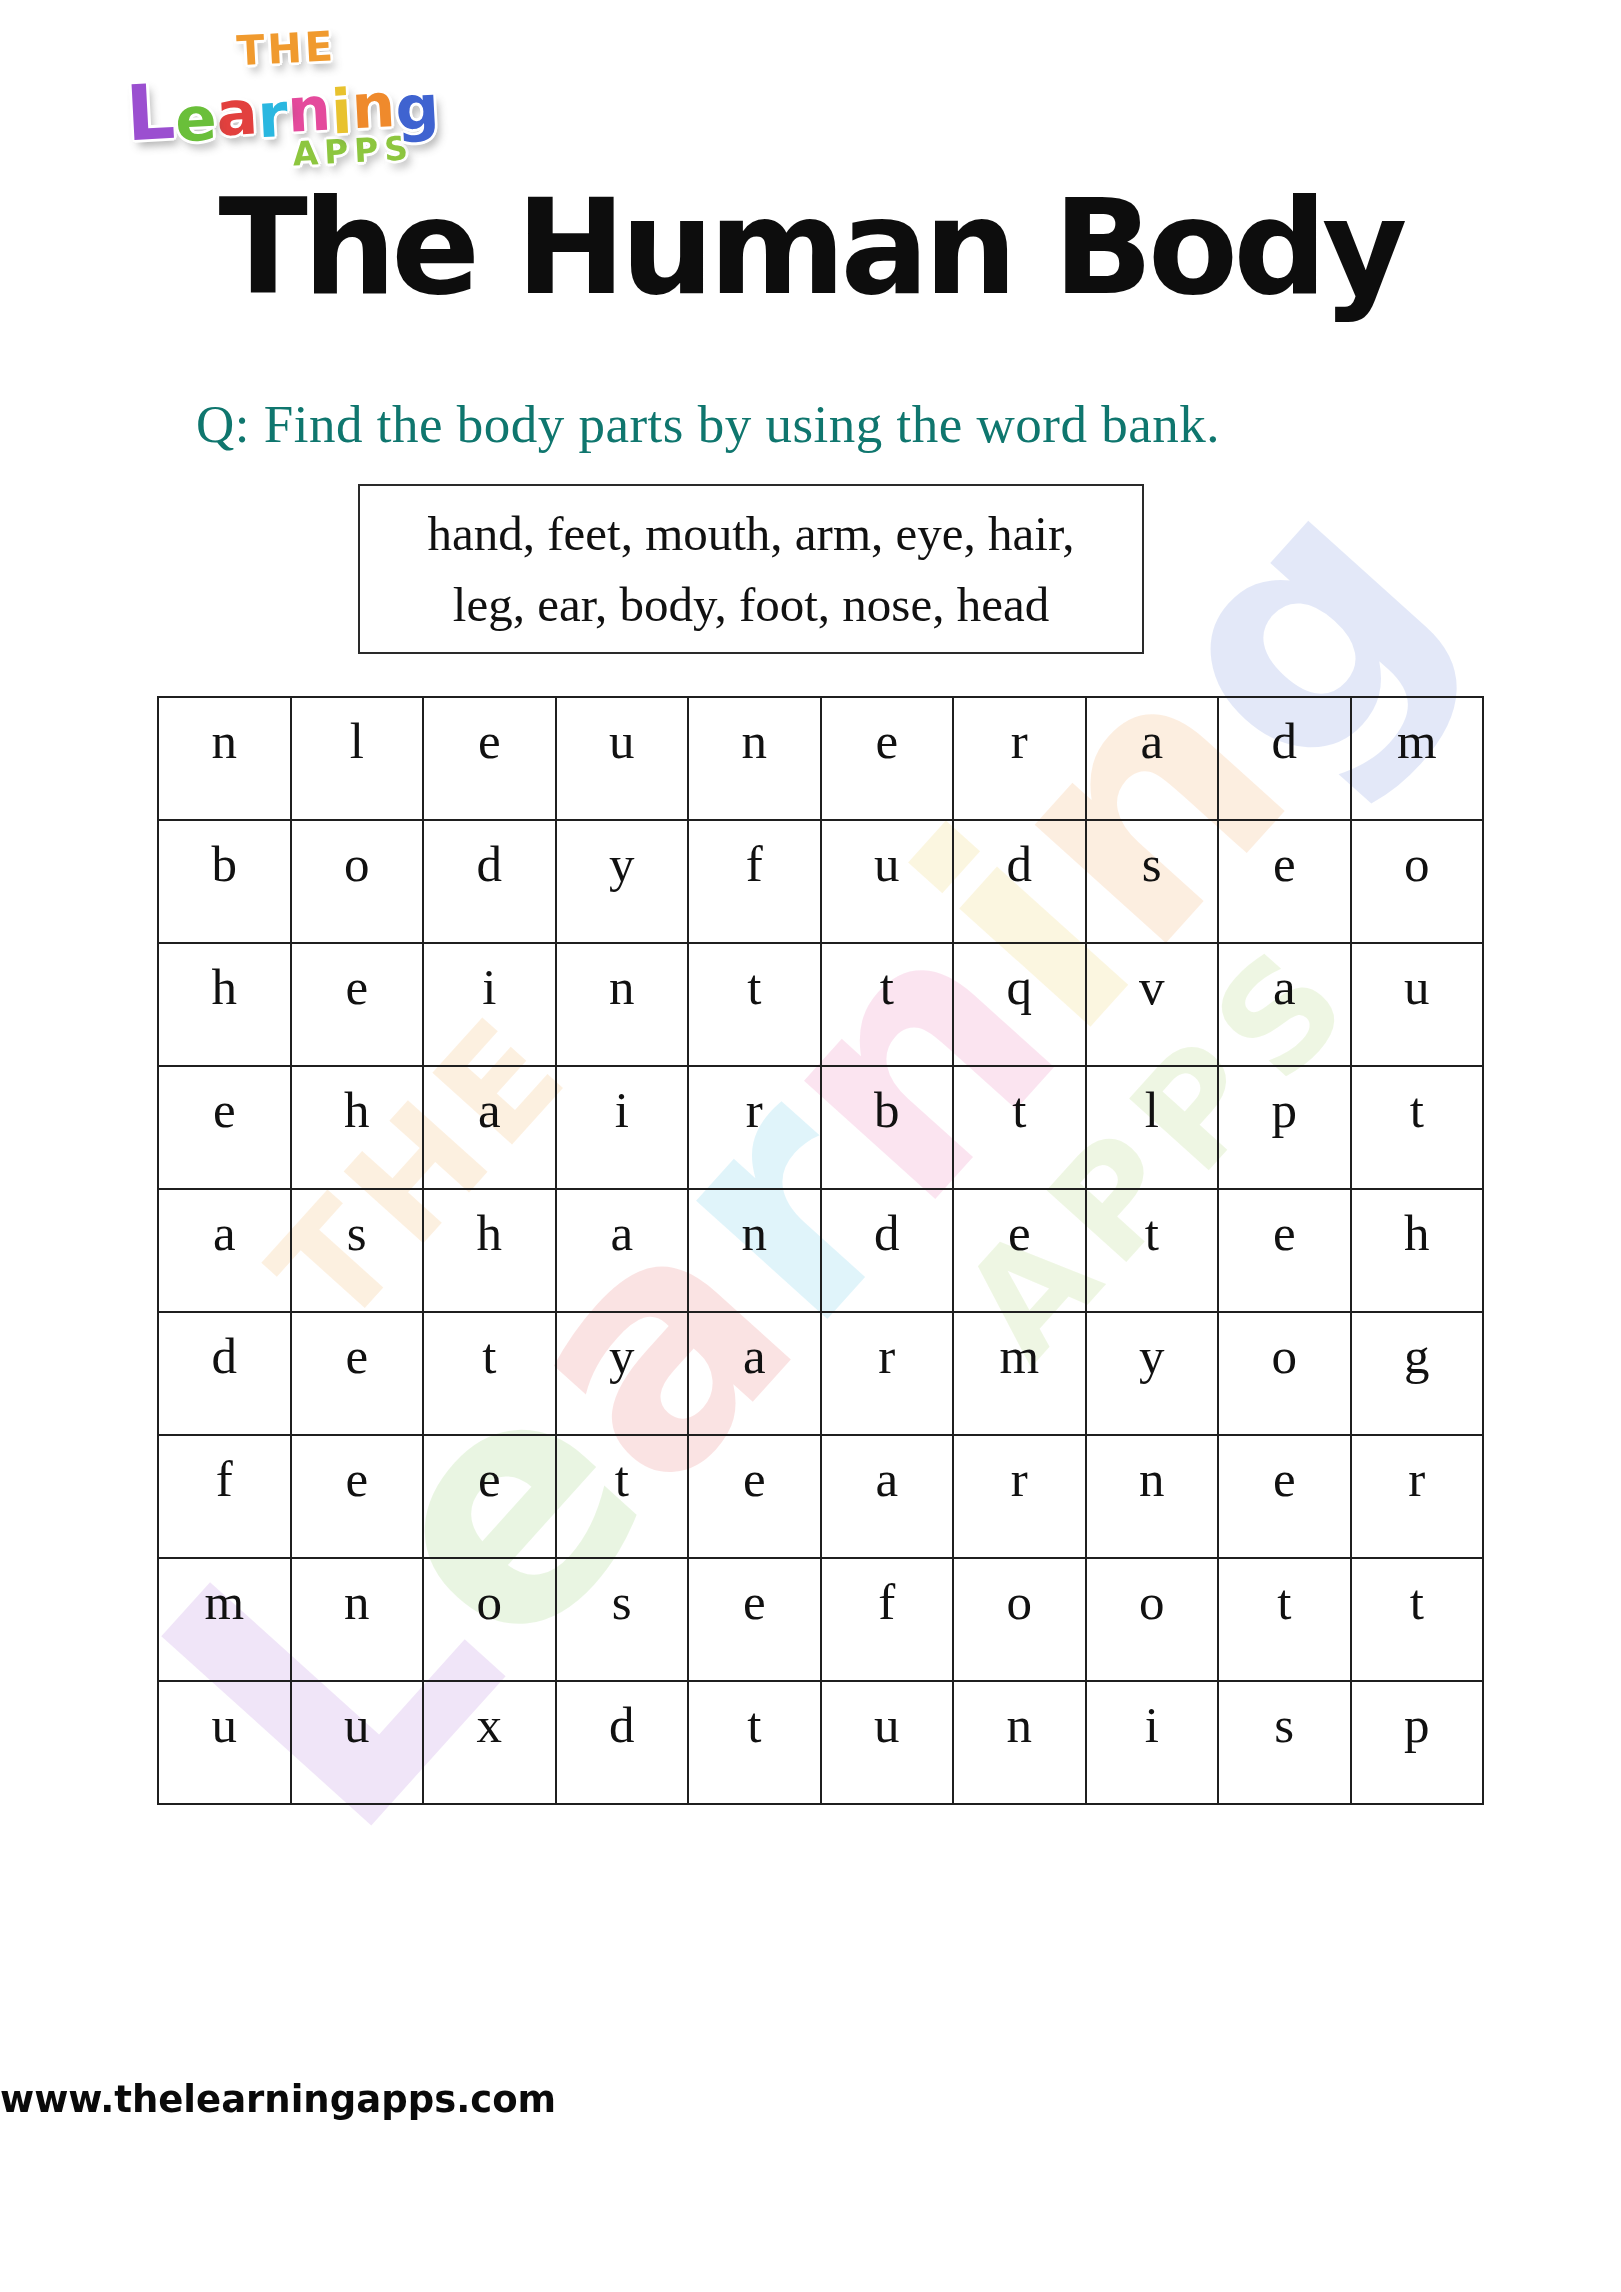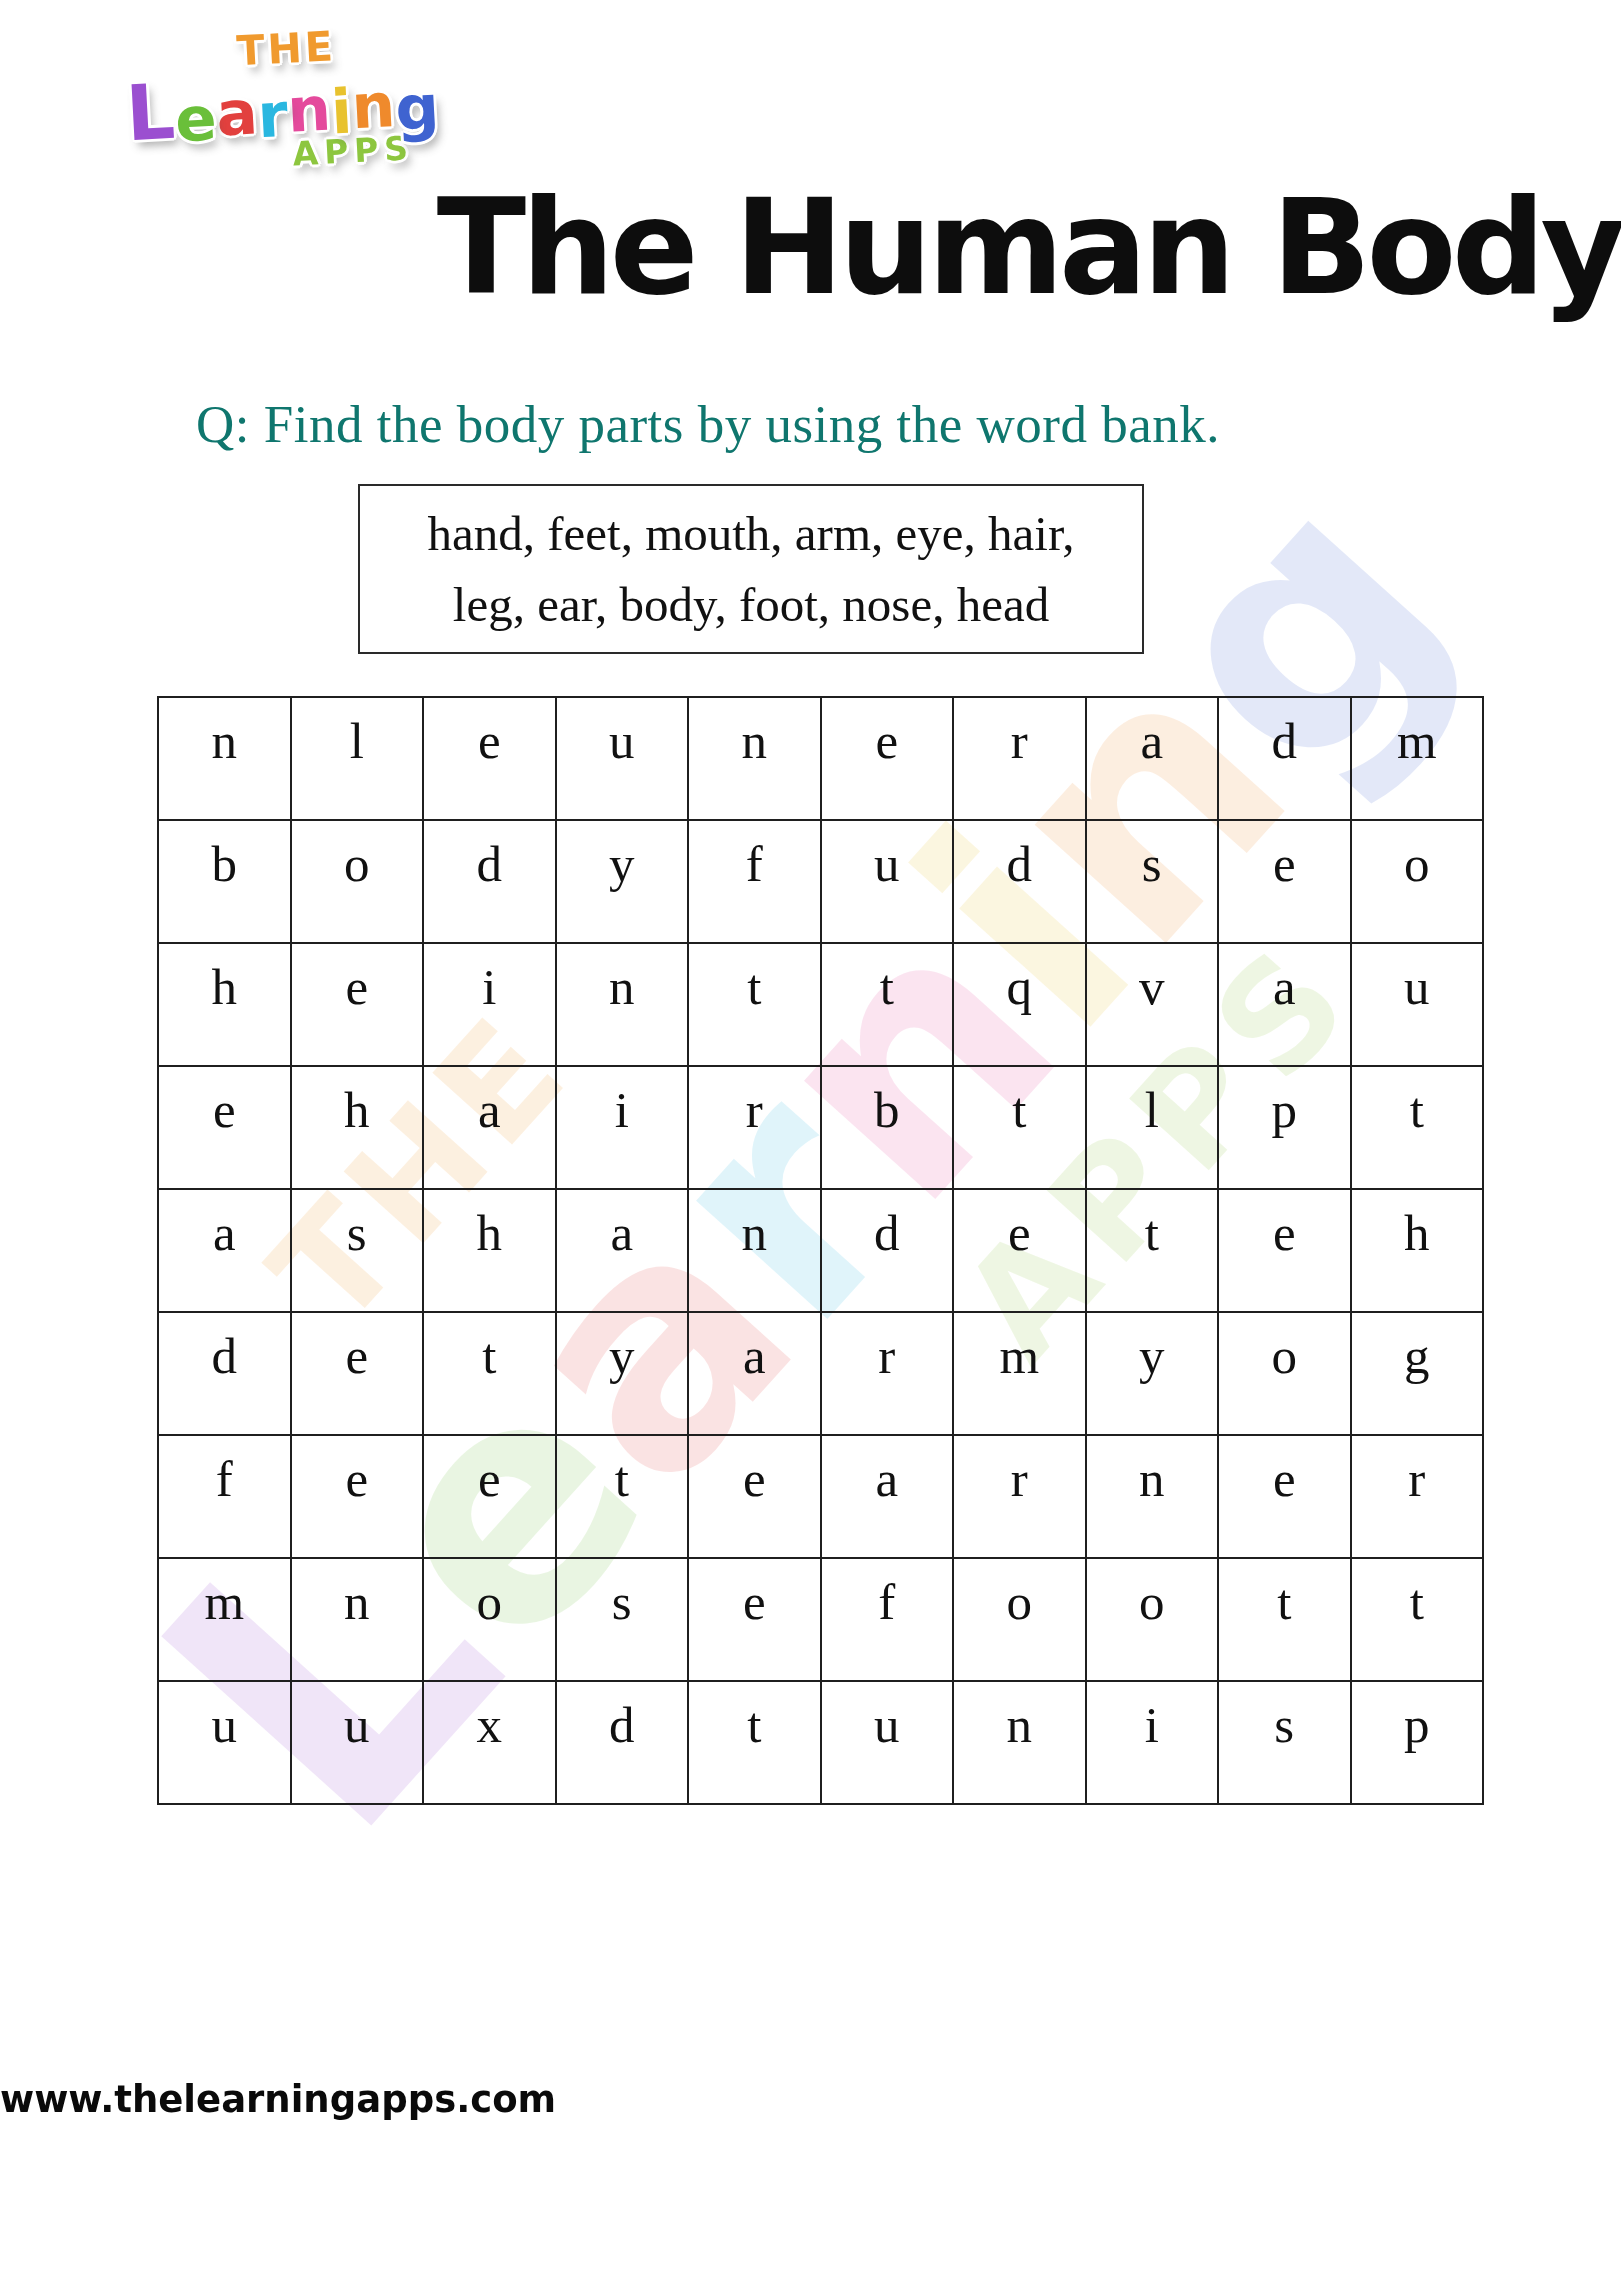--- a/index.html
+++ b/index.html
@@ -29,21 +29,21 @@
       0 -2.9px 0 #fff, 0 2.9px 0 #fff, -2.9px 0 0 #fff, 2.9px 0 0 #fff,
       3.9px 6.9px 8.8px rgba(80,80,80,0.45);
   }
   .logo-the{font-size:41px;line-height:1;letter-spacing:2.9px;margin-left:13.7px;}
   .logo-learning{font-size:61px;line-height:0.95;}
   .logo-learning span:first-child{font-size:1.25em;}
   .logo-learning span:nth-child(2n){position:relative;top:3.9px;}
   .logo-apps{font-size:33px;line-height:0.9;letter-spacing:5.9px;margin-left:137px;margin-top:-2px;}
   
   .title{
-    position:absolute;top:173px;left:0;width:100%;margin:0;text-align:right;
+    position:absolute;top:173px;left:0;width:100%;margin:0;text-align:center;
     font-family:"DejaVu Sans",sans-serif;font-weight:bold;font-size:131px;
     letter-spacing:-4.9px;color:#0d0d0d;line-height:1.15;z-index:1;
   }
   
   .question{
     position:absolute;top:394px;left:196px;margin:0;font-size:53px;color:#0f766e;
     letter-spacing:0.5px;z-index:1;
   }
   
   .word-bank{

